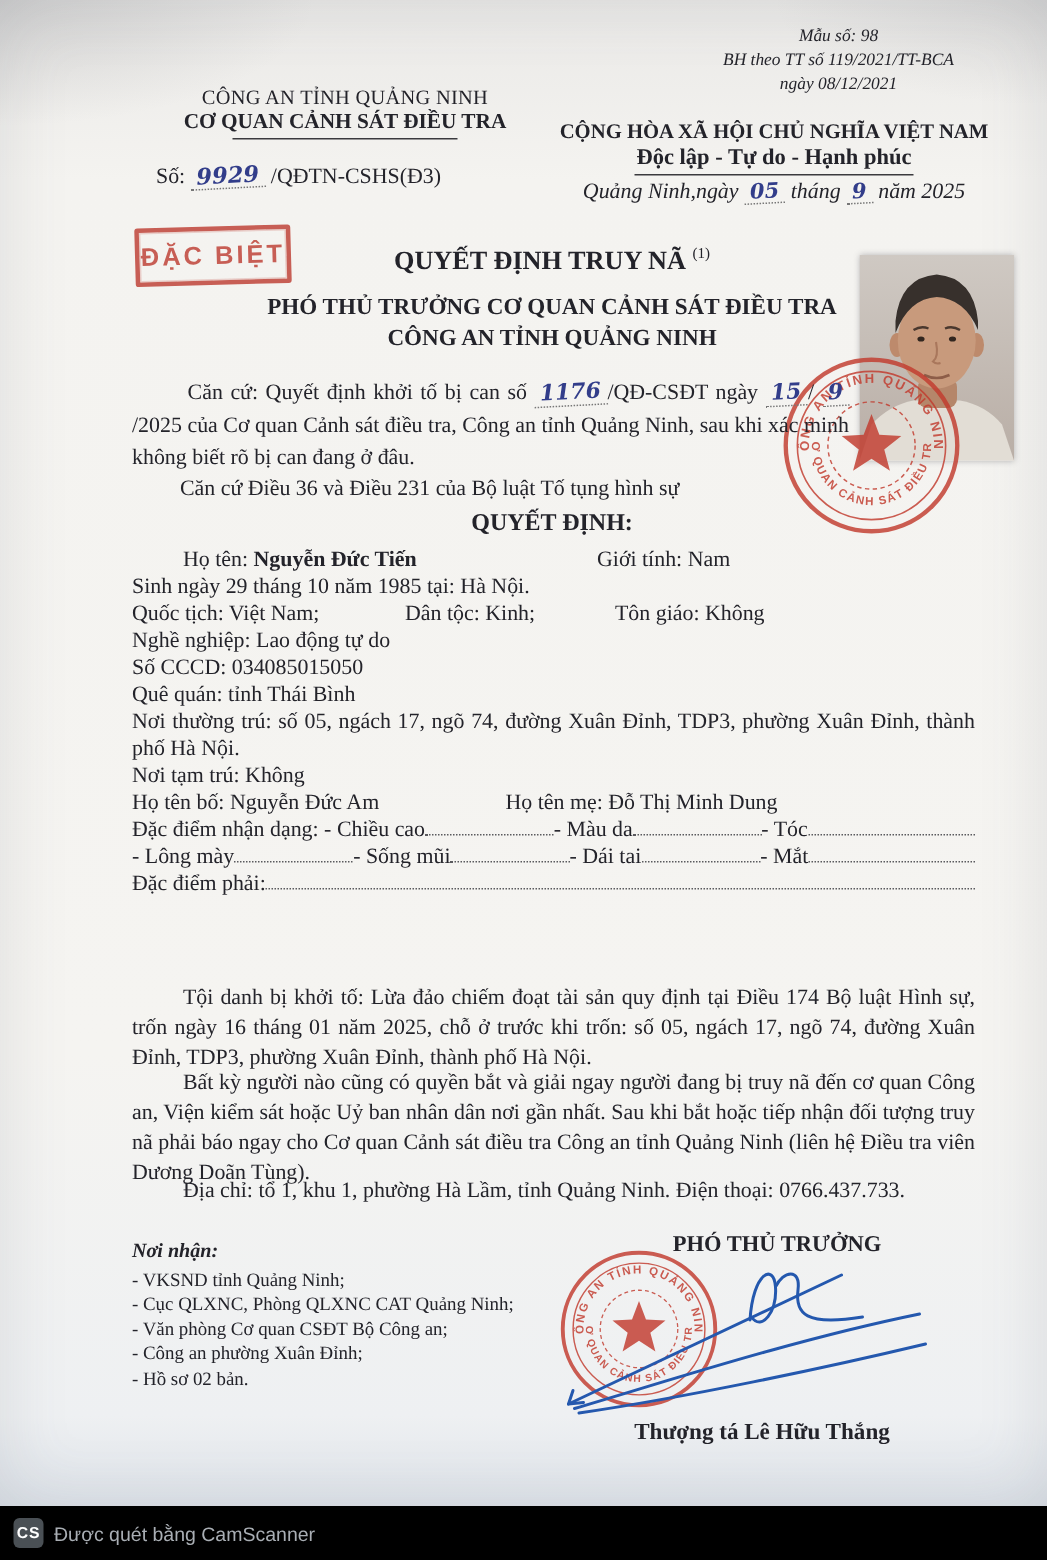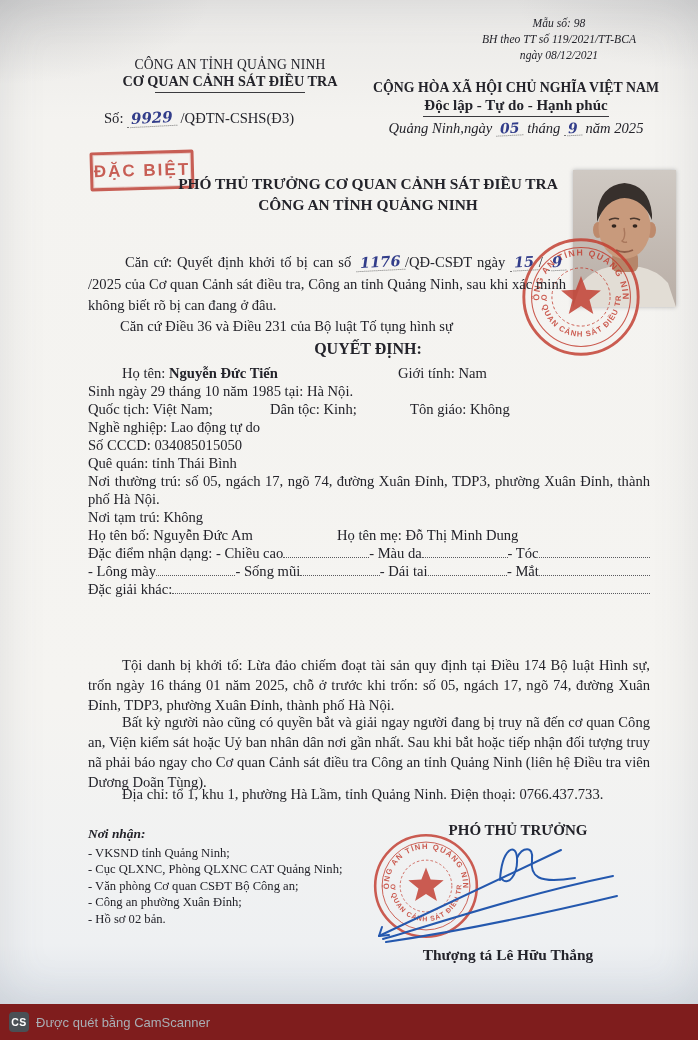--- a/index.html
+++ b/index.html
@@ -31,21 +31,21 @@
   .stamp-special {
     left:90px; top:151px; width:104px; height:39px;
     border:3px solid #c0453a; color:#c0453a;
     font-family:"Liberation Sans", sans-serif; font-weight:bold;
     font-size:17px; letter-spacing:2px; display:flex; align-items:center; justify-content:center;
     transform:rotate(-1.6deg); opacity:.85; border-radius:2px;
     box-shadow: inset 0 0 0 1px rgba(192,69,58,.25);
   }
   .seal-svg { opacity:.82; }
   .scan-bar {
-    position:absolute; left:0; top:1004px; width:698px; height:36px; background:#7f1d1d;
+    position:absolute; left:0; top:1004px; width:698px; height:36px; background:#000000;
     display:flex; align-items:center; font-family:"Liberation Sans", sans-serif;
   }
   .cs-logo {
     width:20px; height:20px; margin-left:9px; background:#4a5055; border-radius:4px;
     color:#fff; font-size:10.5px; font-weight:bold; display:flex; align-items:center; justify-content:center;
     letter-spacing:.5px;
   }
   .cs-text { color:#a9aeb4; font-size:13px; margin-left:7px; }
   sup { font-size:10px; }
 </style>
@@ -82,20 +82,21 @@
     <span>Quảng Ninh,ngày</span>
     <span class="hw" style="font-size:14px;">05</span>
     <span>tháng</span>
     <span class="hw" style="font-size:14px;">9</span>
     <span>năm 2025</span>
   </div>
 
   <div class="abs stamp-special">ĐẶC BIỆT</div>
 
   <div class="abs ctr" style="left:88px; top:163px; width:560px;">
+    <div style="font-size:17.5px;"><span class="b">QUYẾT ĐỊNH TRUY NÃ</span> <sup>(1)</sup></div>
     <div class="b" style="font-size:15.4px; margin-top:12px;">PHÓ THỦ TRƯỞNG CƠ QUAN CẢNH SÁT ĐIỀU TRA</div>
     <div class="b" style="font-size:15.4px; margin-top:3px;">CÔNG AN TỈNH QUẢNG NINH</div>
   </div>
 
   <svg class="abs" style="left:573px; top:170px; box-shadow:0 0 4px rgba(60,60,70,.35);" width="103" height="137" viewBox="0 0 103 137">
     <defs>
       <linearGradient id="pbg" x1="0" y1="0" x2="0" y2="1">
         <stop offset="0" stop-color="#cfc9c3"></stop>
           <stop offset="1" stop-color="#b9aea6"></stop>
       </linearGradient>
@@ -176,21 +177,21 @@
       <span>- Lông mày</span>
         <span class="dots grow"></span>
       <span>- Sống mũi</span>
         <span class="dots grow"></span>
       <span>- Dái tai</span>
         <span class="dots grow"></span>
       <span>- Mắt</span>
         <span class="dots grow" style="flex-grow:1.4;"></span>
     </div>
     <div class="field-line frow">
-      <span>Đặc giải khác:</span>
+      <span>Đặc điểm phải:</span>
         <span class="dots grow"></span>
     </div>
   </div>
 
   <div class="abs body-txt jpara" style="left:88px; top:655px; width:562px; text-indent:34px;">Tội danh bị khởi tố: Lừa đảo chiếm đoạt tài sản quy định tại Điều 174 Bộ luật Hình sự, trốn ngày 16 tháng 01 năm 2025, chỗ ở trước khi trốn: số 05, ngách 17, ngõ 74, đường Xuân Đỉnh, TDP3, phường Xuân Đỉnh, thành phố Hà Nội.</div>
 
   <div class="abs body-txt jpara" style="left:88px; top:712px; width:562px; text-indent:34px;">Bất kỳ người nào cũng có quyền bắt và giải ngay người đang bị truy nã đến cơ quan Công an, Viện kiểm sát hoặc Uỷ ban nhân dân nơi gần nhất. Sau khi bắt hoặc tiếp nhận đối tượng truy nã phải báo ngay cho Cơ quan Cảnh sát điều tra Công an tỉnh Quảng Ninh (liên hệ Điều tra viên Dương Doãn Tùng).</div>
 
   <div class="abs body-txt" style="left:122px; top:786px; width:540px;">Địa chỉ: tổ 1, khu 1, phường Hà Lầm, tỉnh Quảng Ninh. Điện thoại: 0766.437.733.</div>
 

